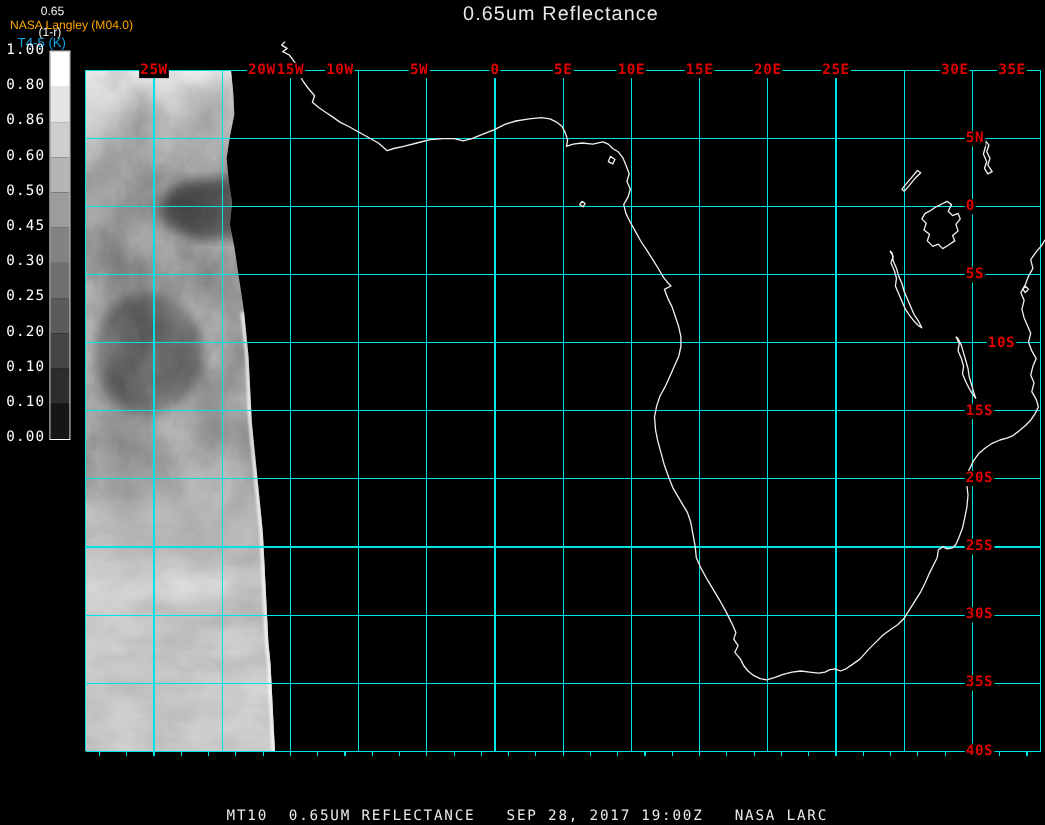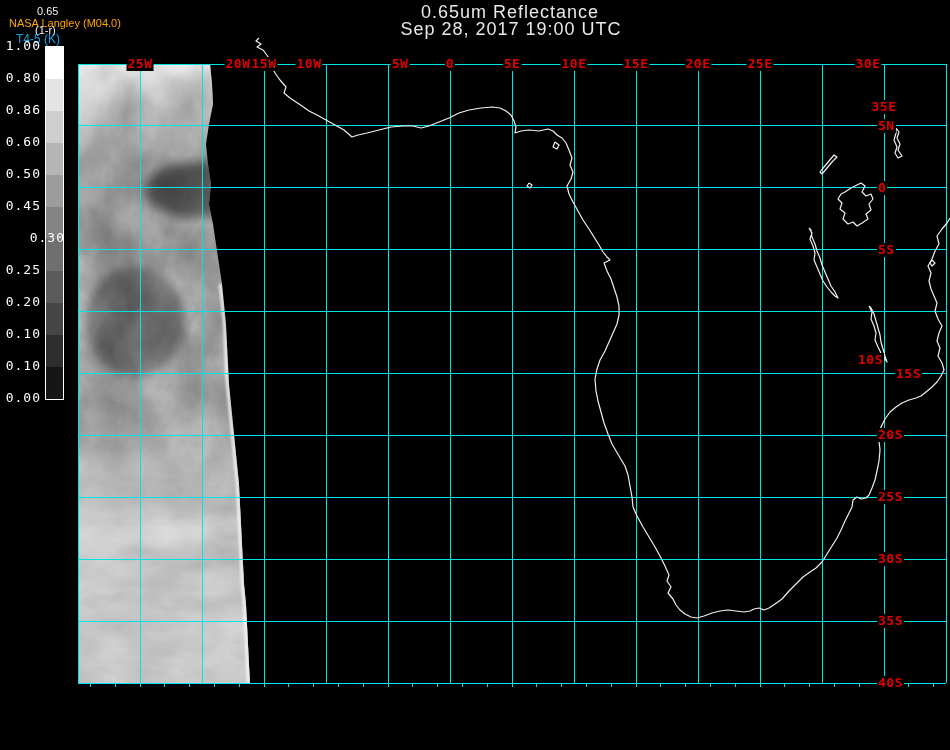--- a/index.html
+++ b/index.html
@@ -171,43 +171,42 @@
         <polyline points="529,183 532,185 530,188 527,186 529,183" stroke="#f0f0f0"></polyline>
         <polyline points="932,260 935,263 932,266 930,263 932,260" stroke="#f0f0f0"></polyline>
       </g>
   </svg>
 
   <div id="map-label-layer" class="abs" style="left:0;top:0;">
       <span class="map-label lon-label" style="left: 140px; top: 64px;">25W</span>
       <span class="map-label lon-label" style="left: 202px; top: 64px; margin-left: 36px;">20W</span>
       <span class="map-label lon-label" style="left: 264px; top: 64px;">15W</span>
       <span class="map-label lon-label" style="left: 309px; top: 64px;">10W</span>
-      <span class="map-label lon-label" style="left: 400px; top: 64px;">5W</span>
+      <span class="map-label lon-label" style="left: 381px; top: 64px;">5W</span>
       <span class="map-label lon-label" style="left: 450px; top: 64px;">0</span>
       <span class="map-label lon-label" style="left: 512px; top: 64px;">5E</span>
       <span class="map-label lon-label" style="left: 574px; top: 64px;">10E</span>
       <span class="map-label lon-label" style="left: 636px; top: 64px;">15E</span>
       <span class="map-label lon-label" style="left: 698px; top: 64px;">20E</span>
       <span class="map-label lon-label" style="left: 760px; top: 64px;">25E</span>
       <span class="map-label lon-label" style="left: 868px; top: 64px;">30E</span>
-      <span class="map-label lon-label" style="left: 884px; top: 64px; margin-top: 43px;">35E</span>
+      <span class="map-label lon-label" style="left: 920px; top: 64px;">35E</span>
       <span class="map-label " style="left: 877px; top: 118.9px;">5N</span>
       <span class="map-label " style="left: 877px; top: 180.8px;">0</span>
       <span class="map-label " style="left: 877px; top: 242.7px;">5S</span>
-      <span class="map-label " style="left: 857px; top: 304.6px; margin-top: 48px;">10S</span>
-      <span class="map-label " style="left: 895px; top: 366.5px; text-align: center;">15S</span>
+      <span class="map-label " style="left: 897px; top: 304.6px;">10S</span>
+      <span class="map-label " style="left: 877px; top: 366.5px; text-align: center;">15S</span>
       <span class="map-label " style="left: 877px; top: 428.4px;">20S</span>
       <span class="map-label " style="left: 877px; top: 490.3px;">25S</span>
       <span class="map-label " style="left: 877px; top: 552.2px;">30S</span>
       <span class="map-label " style="left: 877px; top: 614.1px;">35S</span>
       <span class="map-label " style="left: 877px; top: 676px;">40S</span>
     </div>
 
   <div id="title1" class="abs title-line">0.65um Reflectance</div>
-  <div id="title2" class="abs title-line">Sep 28, 2017 19:00 UTC</div>
 
   <div class="abs corner-white" style="left:37px;top:5px;">0.65</div>
   <div class="abs corner-orange" style="left: 9px; top: 17px; color: rgb(255, 165, 0);">NASA Langley (M04.0)</div>
   <div class="abs corner-white" style="left:35px;top:24px;">(1-r)</div>
   <div class="abs corner-salmon" style="left: 16px; top: 32px; color: #0ea5e9;">T4-5 (K)</div>
 
   <div id="colorbar" class="abs" style="left: 45px; top: 46px; width: 17px;">
       <div class="cb-seg" style="height: 32px; background: rgb(255, 255, 255);"></div>
       <div class="cb-seg" style="height: 32px; background: rgb(228, 228, 228);"></div>
       <div class="cb-seg" style="height: 32px; background: rgb(206, 206, 206);"></div>
@@ -220,22 +219,23 @@
       <div class="cb-seg" style="height: 32px; background: rgb(45, 45, 45);"></div>
       <div class="cb-seg" style="height: 32px; background: rgb(22, 22, 22);"></div>
     </div>
   <div id="colorbar-labels" class="abs" style="left:0;top:0;">
       <span class="cb-label" style="top: 38px;">1.00</span>
       <span class="cb-label" style="top: 70px;">0.80</span>
       <span class="cb-label" style="top: 102px;">0.86</span>
       <span class="cb-label" style="top: 134px;">0.60</span>
       <span class="cb-label" style="top: 166px;">0.50</span>
       <span class="cb-label" style="top: 198px;">0.45</span>
-      <span class="cb-label" style="top: 230px; padding-left: 24px;">0.30</span>
+      <span class="cb-label" style="top: 230px;">0.30</span>
       <span class="cb-label" style="top: 262px;">0.25</span>
       <span class="cb-label" style="top: 294px;">0.20</span>
       <span class="cb-label" style="top: 326px;">0.10</span>
       <span class="cb-label" style="top: 358px;">0.10</span>
       <span class="cb-label" style="top: 390px;">0.00</span>
     </div>
 
+  <div id="footer-text" class="abs">MT10  0.65UM REFLECTANCE   SEP 28, 2017 19:00Z   NASA LARC</div>
 
 </div>
 
 </body></html>

